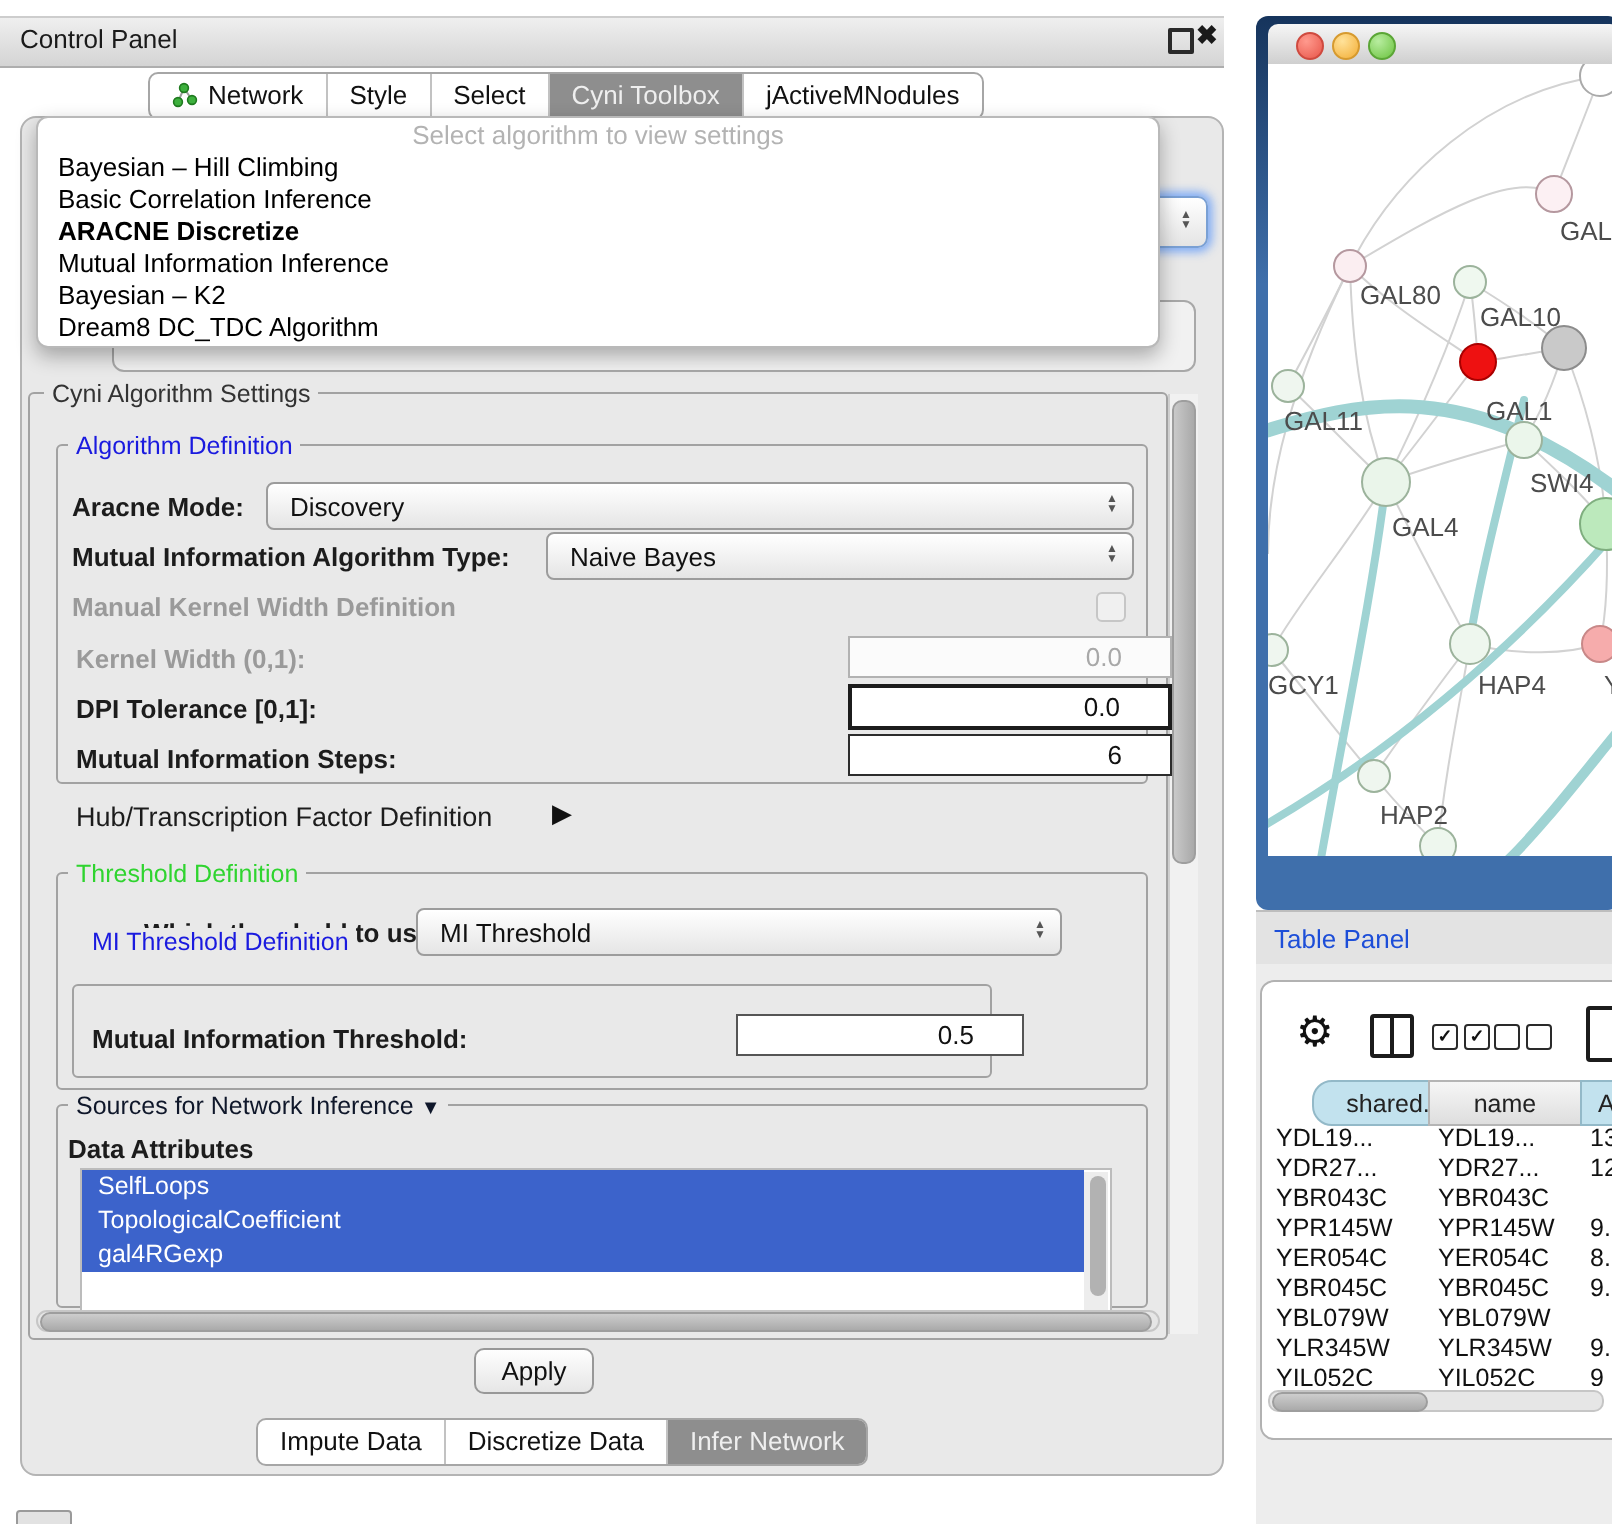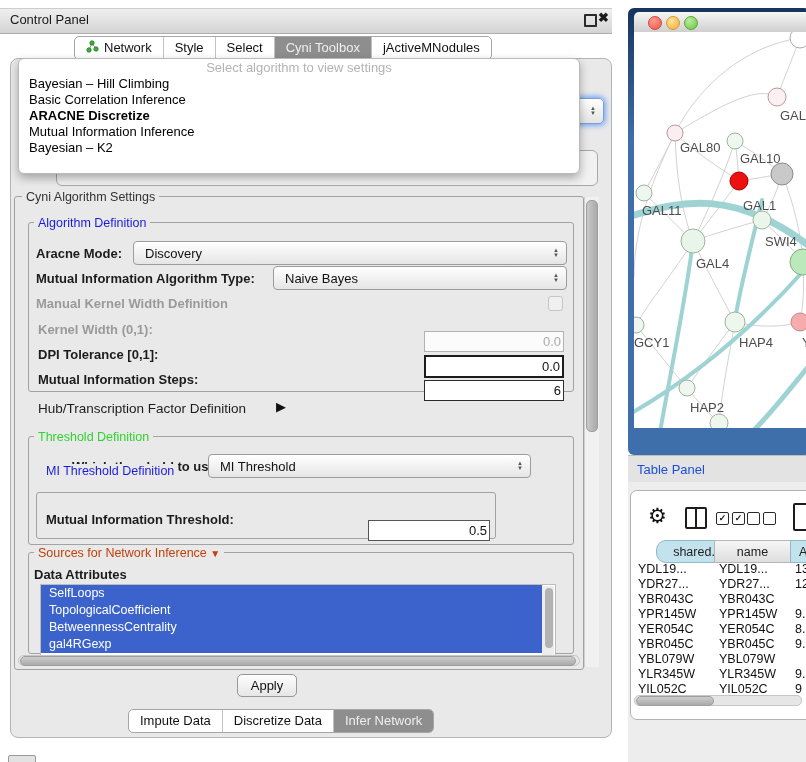--- a/index.html
+++ b/index.html
@@ -11,21 +11,21 @@
   .gray{color:#9a9a9a;}
   
   .cp-titlebar{left:0;top:8px;width:612px;height:24px;background:linear-gradient(#efefef,#d4d4d4);
                border-top:1px solid #cdcdcd;border-bottom:1px solid #aeaeae;}
   .cp-title{left:10px;top:12px;font-size:13px;color:#1a1a1a;}
   .float-ic{left:584px;top:14px;width:9px;height:9px;border:2px solid #2a2a2a;border-radius:1px;}
   .close-ic{left:598px;top:10px;font-size:13px;font-weight:bold;color:#1a1a1a;}
   .cp-body{left:10px;top:58px;width:600px;height:678px;background:#e9e9e9;border:1px solid #b4b4b4;border-radius:8px;}
   
   .tabstrip{display:flex;border:1px solid #a6a6a6;border-radius:5px;overflow:hidden;background:#ffffff;z-index:20;}
-  .tab{font-size:13px;color:#111;padding:3px 11px 4px 11px;border-right:1px solid #c2c2c2;display:flex;align-items:flex-start;gap:5px;white-space:nowrap;}
+  .tab{font-size:13px;color:#111;padding:3px 11px 4px 11px;border-right:1px solid #c2c2c2;display:flex;align-items:center;gap:5px;white-space:nowrap;}
   .tab:last-child{border-right:none;}
   .tab.sel{background:#8e8e8e;color:#efefef;}
   
   .popup{left:18px;top:58px;width:560px;height:114px;background:#ffffff;border:1px solid #b9b9b9;
          border-radius:6px;box-shadow:0 4px 10px rgba(0,0,0,0.3);z-index:50;overflow:hidden;}
   .dd-ph{height:17px;line-height:17px;text-align:center;color:#b3b3b3;font-size:13px;}
   .dd-item{height:16px;line-height:16px;padding-left:10px;font-size:13px;color:#000;}
   .dd-item.hl{font-weight:bold;}
   
   .frag-combo{left:556px;top:98px;width:46px;height:24px;background:linear-gradient(#fff,#e4e4e4);
@@ -34,21 +34,21 @@
   
   .group{border:1px solid #a2a2a2;border-radius:3px;}
   .legend{background:#e9e9e9;padding:0 4px;font-size:12.5px;white-space:nowrap;z-index:2;}
   .blue-t{color:#1a1adf;}
   .green-t{color:#2fd42f;}
   
   .combo{background:linear-gradient(#ffffff,#e5e5e5);border:1px solid #9c9c9c;border-radius:4px;
          display:flex;align-items:center;font-size:13px;color:#111;padding-left:11px;box-shadow:inset 0 1px 0 #fff;}
   .spin{position:absolute;right:7px;top:50%;transform:translateY(-50%);display:flex;flex-direction:column;
         align-items:center;color:#555;font-size:6px;line-height:5px;}
-  .tfield{background:#ffffff;font-size:13px;color:#111;display:flex;align-items:center;justify-content:flex-end;padding-right:2px;margin-top:13px;}
+  .tfield{background:#ffffff;font-size:13px;color:#111;display:flex;align-items:center;justify-content:flex-end;padding-right:24px;}
   .checkbox{width:13px;height:13px;background:#f0f0f0;border:1px solid #c6c6c6;border-radius:3px;}
   
   .sb-track-v{background:#f1f1f1;border-left:1px solid #cfcfcf;}
   .sb-thumb{background:linear-gradient(90deg,#c9c9c9,#a9a9a9);border-radius:5px;border:1px solid #9e9e9e;}
   .sb-track-h{background:#e6e6e6;border:1px solid #c6c6c6;border-radius:6px;}
   .sb-thumb-h{background:linear-gradient(#cdcdcd,#aaaaaa);border-radius:5px;border:1px solid #9e9e9e;}
   
   .attr-list{left:40px;top:584px;width:514px;height:72px;background:#ffffff;border:1px solid #bcbcbc;overflow:hidden;}
   .attr-item{height:17px;line-height:17px;padding-left:8px;font-size:12.5px;color:#ffffff;background:#3c63cb;margin-right:13px;}
   .attr-sb{position:absolute;right:1px;top:1px;width:12px;height:70px;background:#ededed;}
@@ -132,20 +132,21 @@
   <div class="abs frag-box"></div>
 
   <div class="abs popup">
     <div class="dd-ph">Select algorithm to view settings</div>
     <div id="dd-list">
         <div class="dd-item">Bayesian – Hill Climbing</div>
         <div class="dd-item">Basic Correlation Inference</div>
         <div class="dd-item hl">ARACNE Discretize</div>
         <div class="dd-item">Mutual Information Inference</div>
         <div class="dd-item">Bayesian – K2</div>
+        <div class="dd-item">Dream8 DC_TDC Algorithm</div>
       </div>
   </div>
 
   <div class="abs group" style="left:14px;top:196px;width:568px;height:472px;"></div>
   <div class="abs legend" style="left:22px;top:190px;color:#333;">Cyni Algorithm Settings</div>
 
   <div class="abs sb-track-v" style="left:584px;top:197px;width:14px;height:470px;"></div>
   <div class="abs sb-thumb" style="left:586px;top:200px;width:10px;height:230px;"></div>
 
   <div class="abs group" style="left:28px;top:222px;width:544px;height:168px;"></div>
@@ -196,32 +197,31 @@
       </span>
   </div>
 
   <div class="abs group" style="left:36px;top:492px;width:458px;height:45px;"></div>
   <div class="abs legend blue-t" style="left:42px;top:464px;">MI Threshold Definition</div>
 
   <div class="abs lbl b" style="left:46px;top:512px;">Mutual Information Threshold:</div>
   <div class="abs tfield" style="left:368px;top:507px;width:118px;height:19px;border:1px solid #555;">0.5</div>
 
   <div class="abs group" style="left:28px;top:552px;width:544px;height:100px;"></div>
-  <div class="abs legend" style="left:34px;top:546px;color:#c2410c;">
+  <div class="abs legend" style="left:34px;top:546px;color:#0f172a;">
     <span>Sources for Network Inference</span>
     <span style="font-size:10px;">▼</span>
   </div>
   <div class="abs lbl b" style="left:34px;top:567px;">Data Attributes</div>
 
   <div class="abs attr-list" id="attr-list">
     <div class="attr-sb"></div>
     <div class="attr-sb-thumb"></div>
   <div class="attr-item">SelfLoops</div>
       <div class="attr-item">TopologicalCoefficient</div>
-      <div class="attr-item">BetweennessCentrality</div>
       <div class="attr-item">gal4RGexp</div>
     </div>
 
   <div class="abs sb-track-h" style="left:18px;top:655px;width:560px;height:9px;">
     <div class="sb-thumb-h" style="position:absolute;left:1px;top:0px;width:554px;height:8px;"></div>
   </div>
 
   <div class="abs btn" style="left:237px;top:674px;width:58px;height:21px;">
     <span>Apply</span>
   </div>

